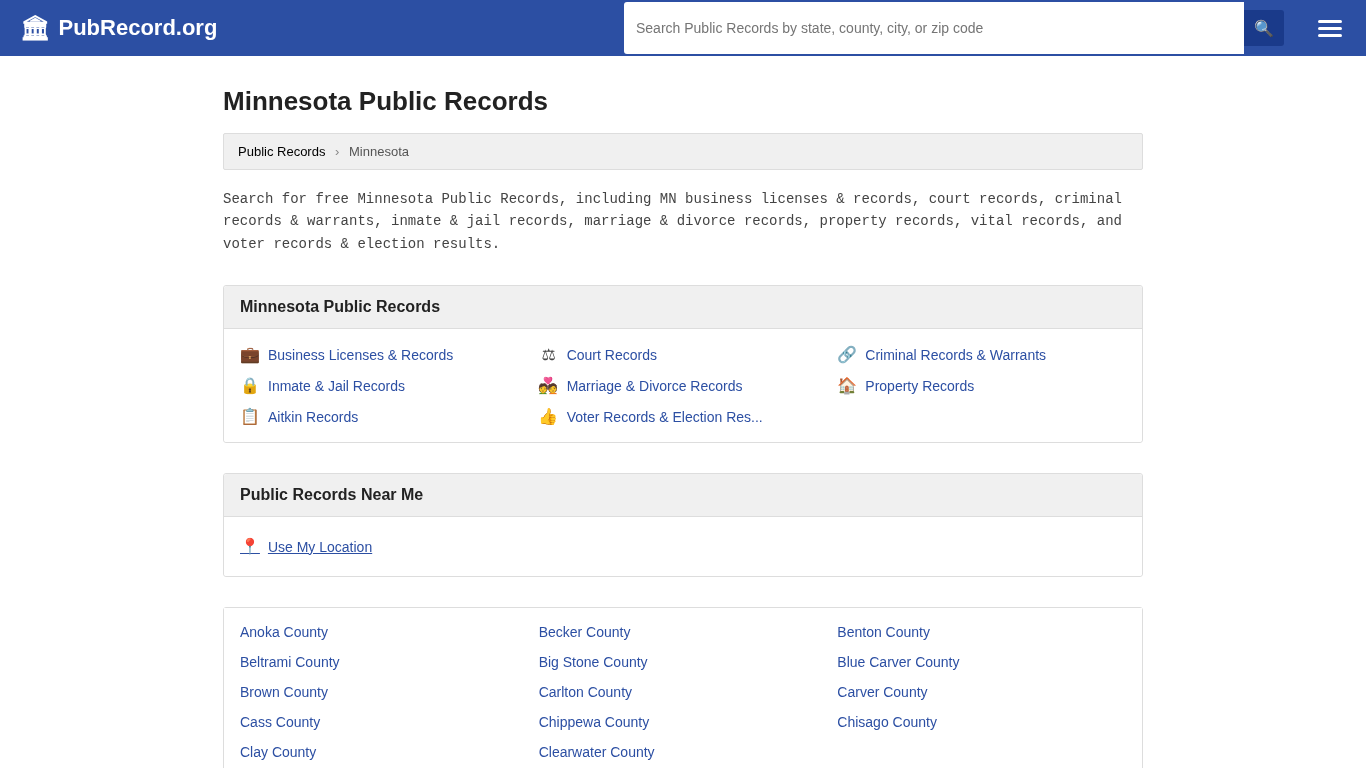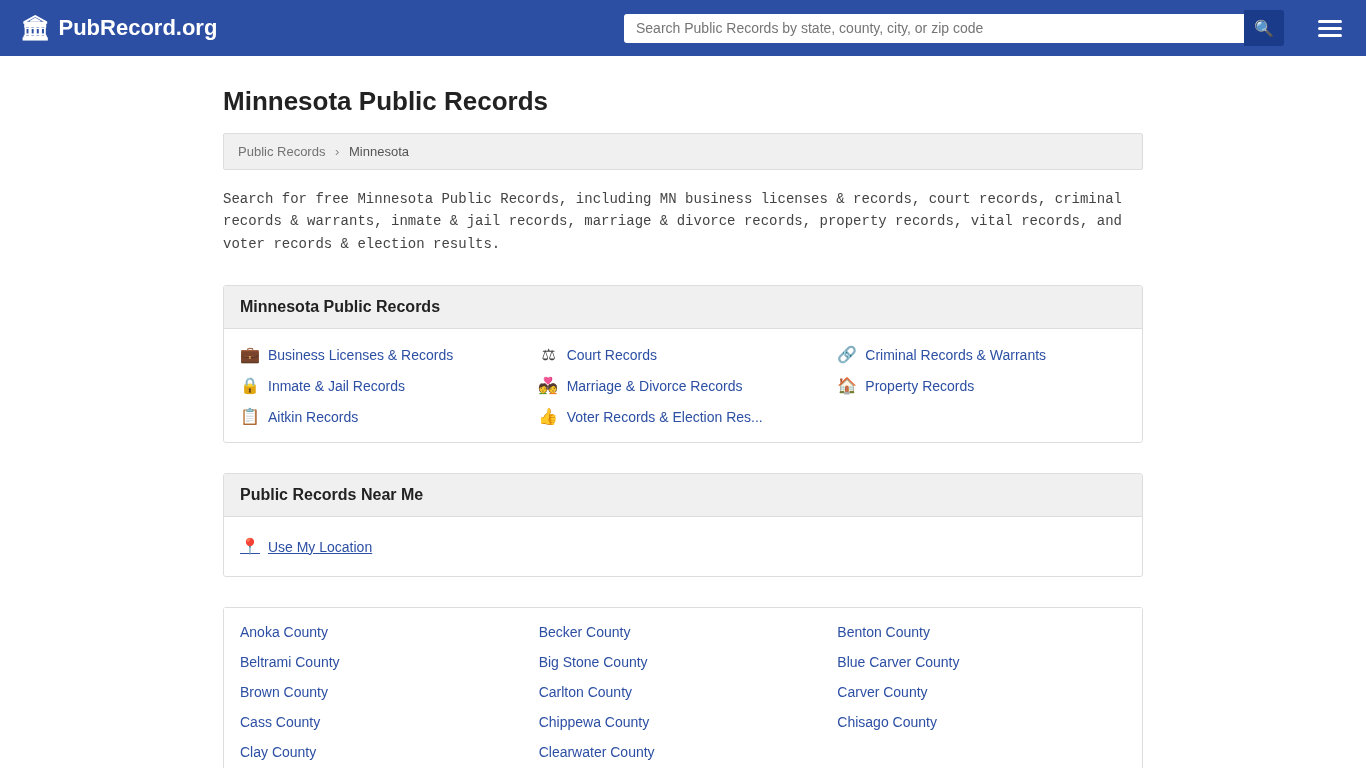--- a/index.html
+++ b/index.html
@@ -29,21 +29,21 @@
     }
     .search-area {
       flex: 1;
       display: flex;
       align-items: center;
       max-width: 660px;
       margin-left: auto;
     }
     .search-input {
       flex: 1;
-      height: 29px;
+      height: 52px;
       padding: 0 12px;
       border: none;
       outline: none;
       font-size: 14px;
       border-radius: 3px 0 0 3px;
     }
     .search-btn {
       height: 36px;
       width: 40px;
       background: #1a3a8a;
@@ -94,21 +94,21 @@
     .breadcrumb-bar {
       background: #f0f0f0;
       border: 1px solid #ddd;
       padding: 10px 14px;
       border-radius: 2px;
       margin-bottom: 18px;
       font-size: 13px;
       color: #555;
     }
     .breadcrumb-bar a {
-      color: #737373;
+      color: #000000;
       text-decoration: none;
     }
     .breadcrumb-sep {
       margin: 0 6px;
       color: #888;
     }
 
     
     .description {
       font-size: 14px;

